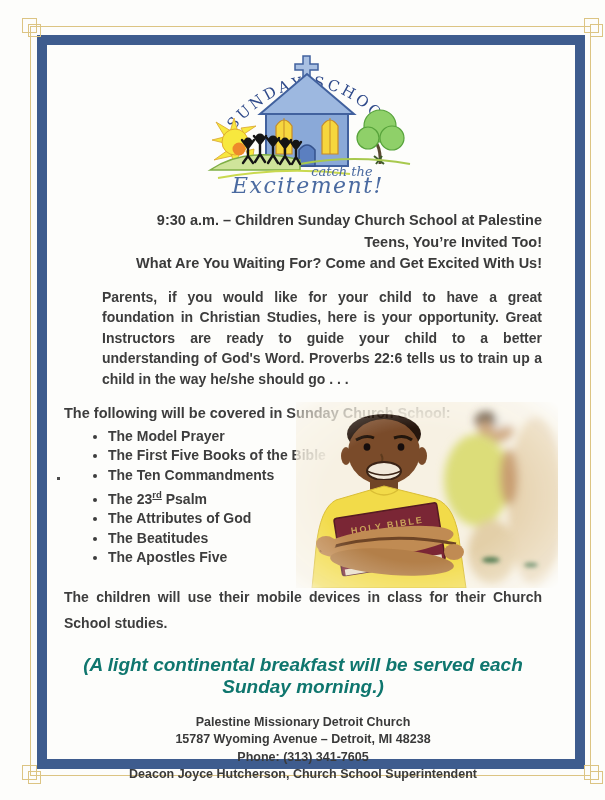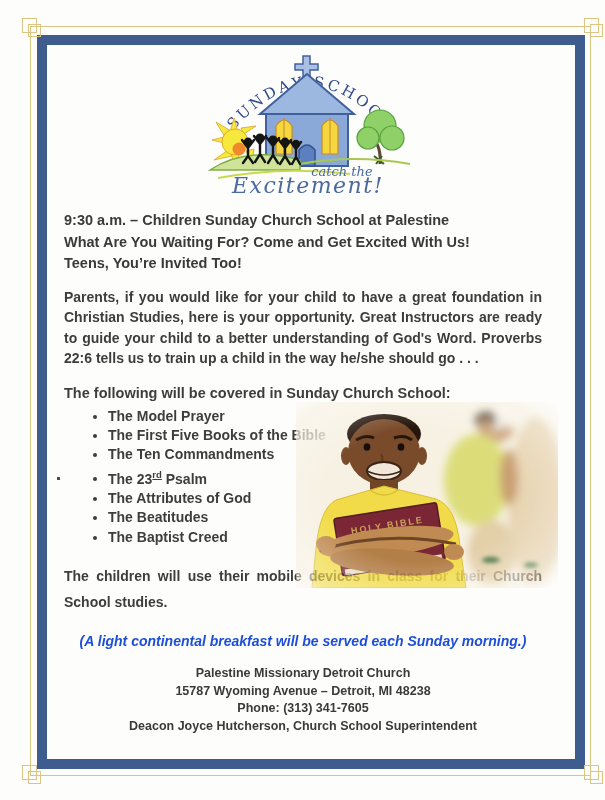--- a/index.html
+++ b/index.html
@@ -18,32 +18,32 @@
     border:1.5px solid #dcc483; }
   .corner.tl { left:22px; top:18px; }
   .corner.tr { right:6px; top:18px; }
   .corner.bl { left:22px; bottom:20px; }
   .corner.br { right:6px; bottom:20px; }
   .speck { position:absolute; left:57px; top:477px; width:3px; height:3px; background:#4a4a4a; }
 
   
   .content { position:absolute; left:64px; top:52px; width:478px; }
   .logo-wrap { text-align:center; transform:translateX(7px); }
-  .headline { margin-top:8px; text-align:left; font-weight:bold;
+  .headline { margin-top:8px; text-align:right; font-weight:bold;
     font-size:14.5px; line-height:21.5px; color:#3a3a3a; }
   .intro { margin-top:12px; text-align:justify; font-weight:bold;
-    font-size:14px; line-height:20.5px; }
+    font-size:14px; line-height:20.5px;margin-left:38px; }
   .covered { margin-top:16px; font-weight:bold; font-size:14.5px; }
   ul.topics { margin:6px 0 0 0; padding:0 0 0 44px; list-style:disc outside; }
   ul.topics li { font-weight:bold; font-size:14px; line-height:19.4px; margin:0; }
   ul.topics li sup { font-size:9.5px;text-decoration:underline; }
   .devices { margin-top:16px; text-align:justify; font-weight:bold;
     font-size:14px; line-height:26px; }
   .breakfast { margin-top:18px; text-align:center; font-weight:bold; font-style:italic;
-    font-size:14px; color:#1d4ed8; }
+    font-size:19px; color:#0f766e; }
   .footer { margin-top:16px; text-align:center; font-weight:bold;
     font-size:12.5px; line-height:17.6px; color:#3a3a3a; }
   .photo { position:absolute; left:296px; top:402px; }
 </style>
 </head>
 <body>
 
 <div class="page">
 
   <div class="gold-frame"></div>
@@ -120,36 +120,36 @@
             </g>
         </g>
 
         <text x="138" y="124" text-anchor="middle" font-family="'DejaVu Serif',serif" font-style="italic" font-size="13" fill="#4a6aa0">catch the</text>
         <text x="104" y="141" text-anchor="middle" font-family="'DejaVu Serif',serif" font-style="italic" font-size="22" letter-spacing="1.5" fill="#4a6aa0">Excitement!</text>
       </svg>
     </div>
 
     <div class="headline">
       <div>9:30 a.m. – Children Sunday Church School at Palestine</div>
+      <div>Teens, You’re Invited Too!</div>
       <div>What Are You Waiting For? Come and Get Excited With Us!</div>
-      <div>Teens, You’re Invited Too!</div>
     </div>
 
     <div class="intro">Parents, if you would like for your child to have a great foundation in Christian Studies, here is your opportunity. Great Instructors are ready to guide your child to a better understanding of God's Word. Proverbs 22:6 tells us to train up a child in the way he/she should go . . .</div>
 
     <div class="covered">The following will be covered in Sunday Church School:</div>
 
     <ul class="topics">
       <li><span>The Model Prayer</span></li>
       <li><span>The First Five Books of the Bible</span></li>
       <li><span>The Ten Commandments</span></li>
       <li><span>The 23</span><sup>rd</sup><span> Psalm</span></li>
       <li><span>The Attributes of God</span></li>
       <li><span>The Beatitudes</span></li>
-      <li><span>The Baptist Creed</span></li>
+      <li><span>The Apostles Five</span></li>
     </ul>
 
     <div class="devices">The children will use their mobile devices in class for their Church School studies.</div>
 
     <div class="breakfast">(A light continental breakfast will be served each Sunday morning.)</div>
 
     <div class="footer">
       <div>Palestine Missionary Detroit Church</div>
       <div>15787 Wyoming Avenue – Detroit, MI 48238</div>
       <div>Phone: (313) 341-7605</div>

